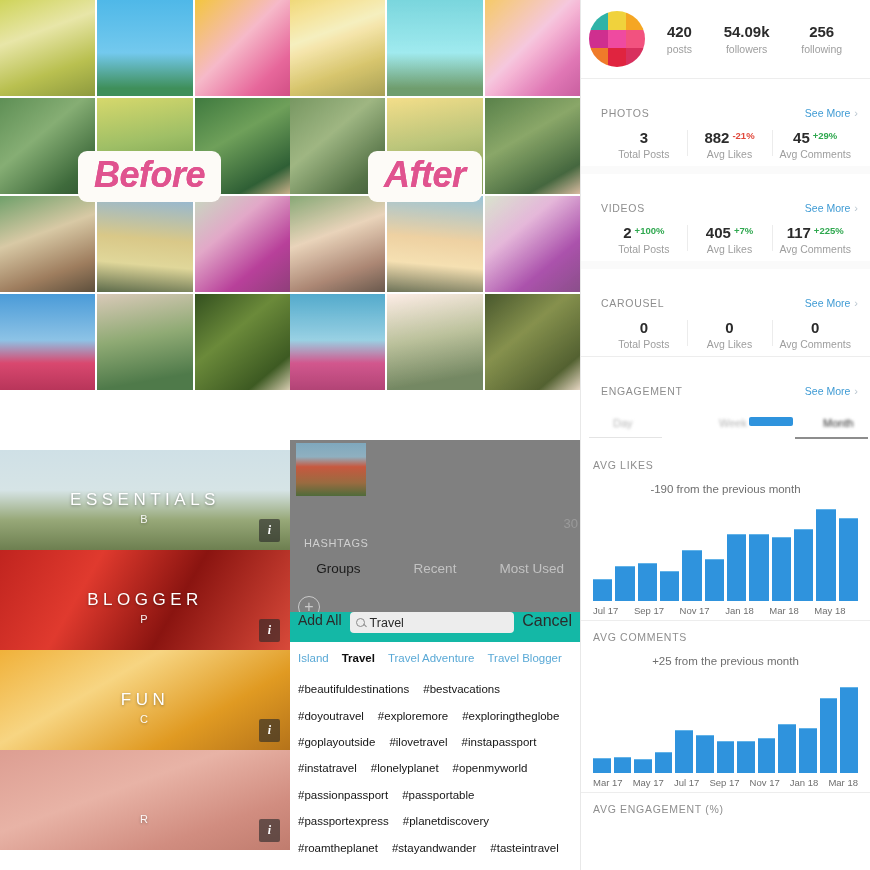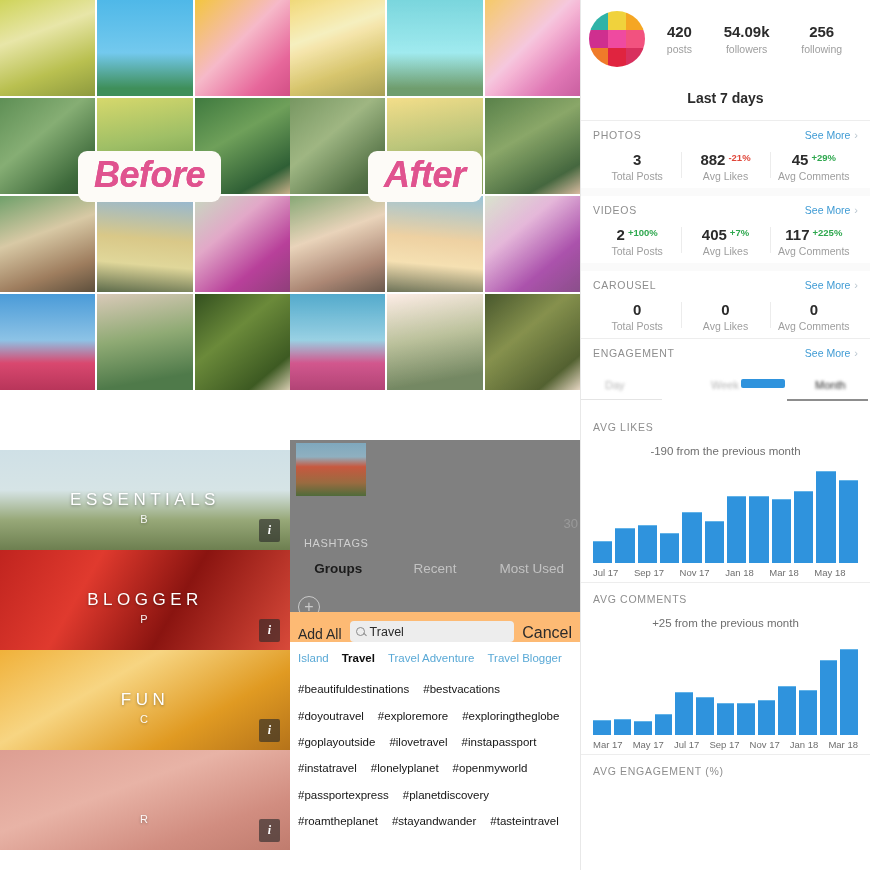--- a/index.html
+++ b/index.html
@@ -66,29 +66,29 @@
     position: absolute; left:0; top:0; width: 290px; height: 172px;
     background: #808080;
   }
   .dim-thumb {
     position: absolute; left: 6px; top: 3px; width: 70px; height: 53px; overflow:hidden;
   }
   .hash-count { position:absolute; right: 2px; top: 76px; color:#9a9a9a; font-size: 13px; }
   .hash-head { position:absolute; left: 14px; top: 97px; color:#cfcfcf; font-size: 11px; letter-spacing:.6px; }
   .hash-tabs { position:absolute; left:0; right:0; top: 121px; display:flex; }
   .hash-tab { flex:1; text-align:center; font-size: 13.5px; color:#c2c2c2; }
-  .hash-tab.active { color:#1b1b1b; font-weight:bold; }
+  .hash-tab.active { color:#1b1b1b; font-weight:normal; }
   .plus-circle {
     position:absolute; left: 8px; top: 156px; width: 22px; height: 22px; border-radius: 50%;
     border: 1.4px solid #c9c9c9; color:#c9c9c9; font-size: 16px; line-height: 19px; text-align:center;
   }
 
   .addall-row {
     position:absolute; left:0; top: 172px; width: 290px; height: 30px;
-    display:flex; align-items:flex-end; padding: 0 8px; gap: 8px; background:#fdba74;
+    display:flex; align-items:flex-start; padding: 0 8px; gap: 8px; background:#14b8a6;
   }
   .addall-btn { font-size: 14px; color:#2b2b2b; white-space:nowrap; }
   .search-box {
     flex:1; height: 21px; background: #ededed; border-radius: 4px;
     display:flex; align-items:center; padding: 0 6px; gap: 5px;
   }
   .search-icon { width: 9px; height: 9px; border: 1.3px solid #8b8b8b; border-radius: 50%; position:relative; flex:none; }
   .search-icon::after { content:""; position:absolute; width:4px; height:1.3px; background:#8b8b8b;
     right:-3.2px; bottom:0.2px; transform: rotate(45deg); }
   .search-val { font-size: 12.5px; color: #2b2b2b; }
@@ -117,21 +117,21 @@
   .stat { text-align:center; }
   .stat .num { font-size: 15px; font-weight: bold; color:#2b2b2b; line-height: 1.25; }
   .stat .lbl { font-size: 10.5px; color:#9e9e9e; margin-top: 1px; }
 
   .last7 { text-align:center; font-size: 14px; font-weight: bold; color:#2b2b2b;
     padding: 12px 0 14px 0; }
 
   .sep { height: 1px; background: #ededed; }
   .block-gap { height: 8px; background: #fafafa; }
 
-  .block { padding: 8px 12px 6px 12px; }
+  .block { padding: 8px 12px 6px 20px; margin-top: 20px; }
   .block-head { display:flex; align-items:center; justify-content:space-between; }
   .block-title { font-size: 10.5px; letter-spacing: .7px; color:#8e8e8e; }
   .see-more { font-size: 10.5px; color:#3f9bd4; display:flex; align-items:center; gap:4px; }
   .chev { font-size: 11px; color:#b9c6cf; }
 
   .metrics { display:flex; margin-top: 10px; }
   .metric { flex:1; text-align:center; position:relative; }
   .metric + .metric::before { content:""; position:absolute; left:0; top: 1px; bottom: 4px; width:1px; background:#ececec; }
   .metric .val-row { display:flex; align-items:flex-start; justify-content:center; gap: 3px; }
   .metric .val { font-size: 15px; font-weight: bold; color:#2b2b2b; }
@@ -319,20 +319,24 @@
           <div class="tag">#goplayoutside</div>
           <div class="tag">#ilovetravel</div>
           <div class="tag">#instapassport</div>
         </div>
         <div class="tag-row">
           <div class="tag">#instatravel</div>
           <div class="tag">#lonelyplanet</div>
           <div class="tag">#openmyworld</div>
         </div>
         <div class="tag-row">
+          <div class="tag">#passionpassport</div>
+          <div class="tag">#passportable</div>
+        </div>
+        <div class="tag-row">
           <div class="tag">#passportexpress</div>
           <div class="tag">#planetdiscovery</div>
         </div>
         <div class="tag-row">
           <div class="tag">#roamtheplanet</div>
           <div class="tag">#stayandwander</div>
           <div class="tag">#tasteintravel</div>
         </div>
       </div>
   </div>
@@ -360,21 +364,20 @@
             <div class="num">54.09k</div>
             <div class="lbl">followers</div>
           </div>
           <div class="stat">
             <div class="num">256</div>
             <div class="lbl">following</div>
           </div>
         </div>
     </div>
 
-    <div class="last7">Last 7 days</div>
 
     <div id="sections">
         <div class="sep"></div>
         <div class="block">
           <div class="block-head">
             <div class="block-title">PHOTOS</div>
             <div class="see-more">
               <span>See More</span>
               <span class="chev">›</span>
             </div>

